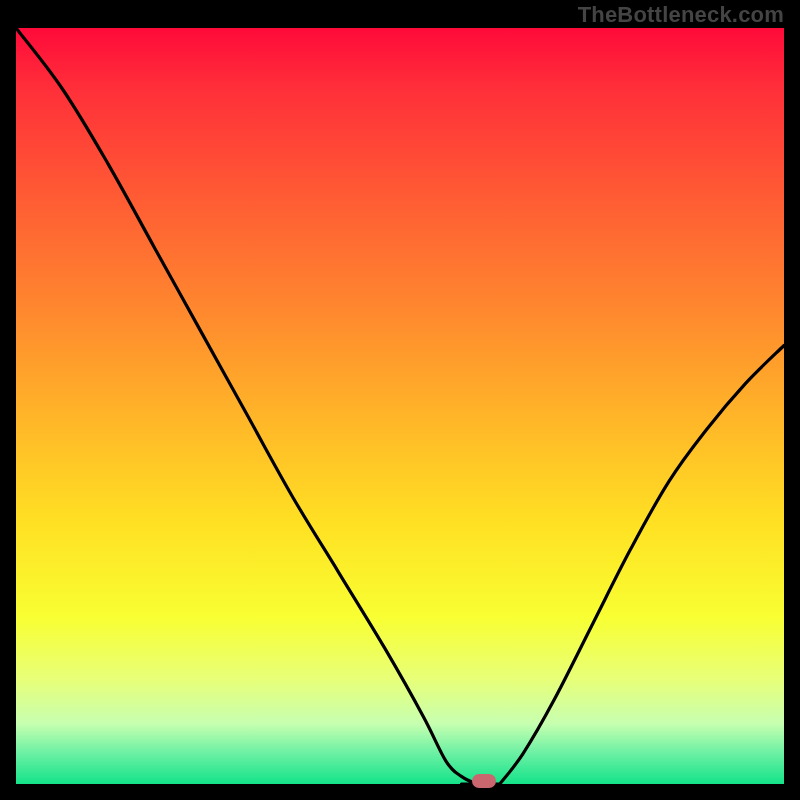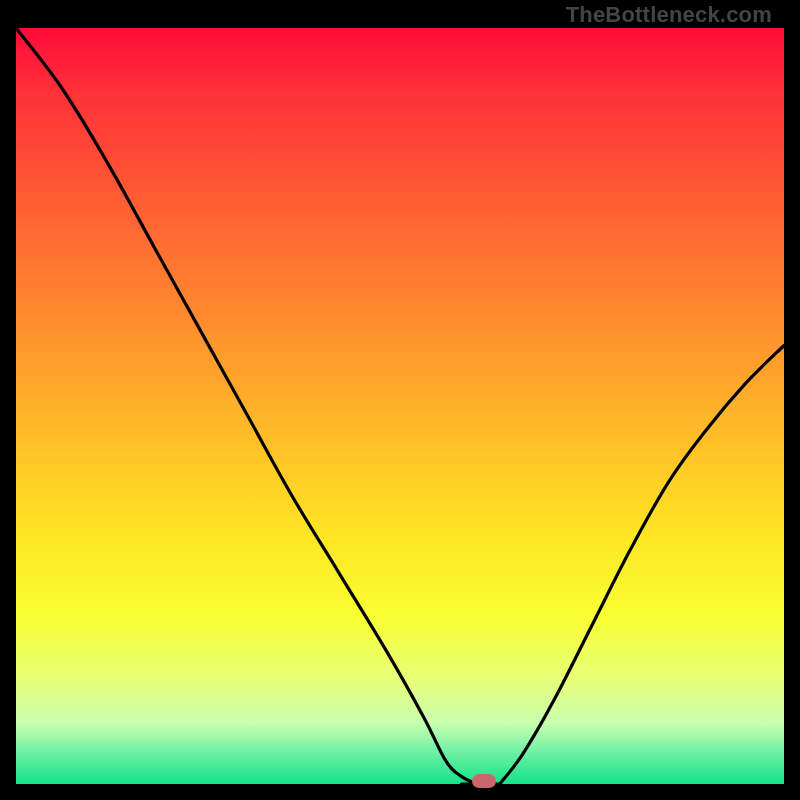--- a/index.html
+++ b/index.html
@@ -13,21 +13,21 @@
   }
   .stage {
     position: relative;
     width: 800px;
     height: 800px;
     background: #000;
   }
   .watermark {
     position: absolute;
     top: 2px;
-    right: 28px;
+    right: 16px;
     color: #444;
     font-size: 22px;
     font-weight: 600;
     letter-spacing: 0.2px;
     z-index: 10;
     user-select: none;
   }
   .plot {
     position: absolute;
     left: 16px;

